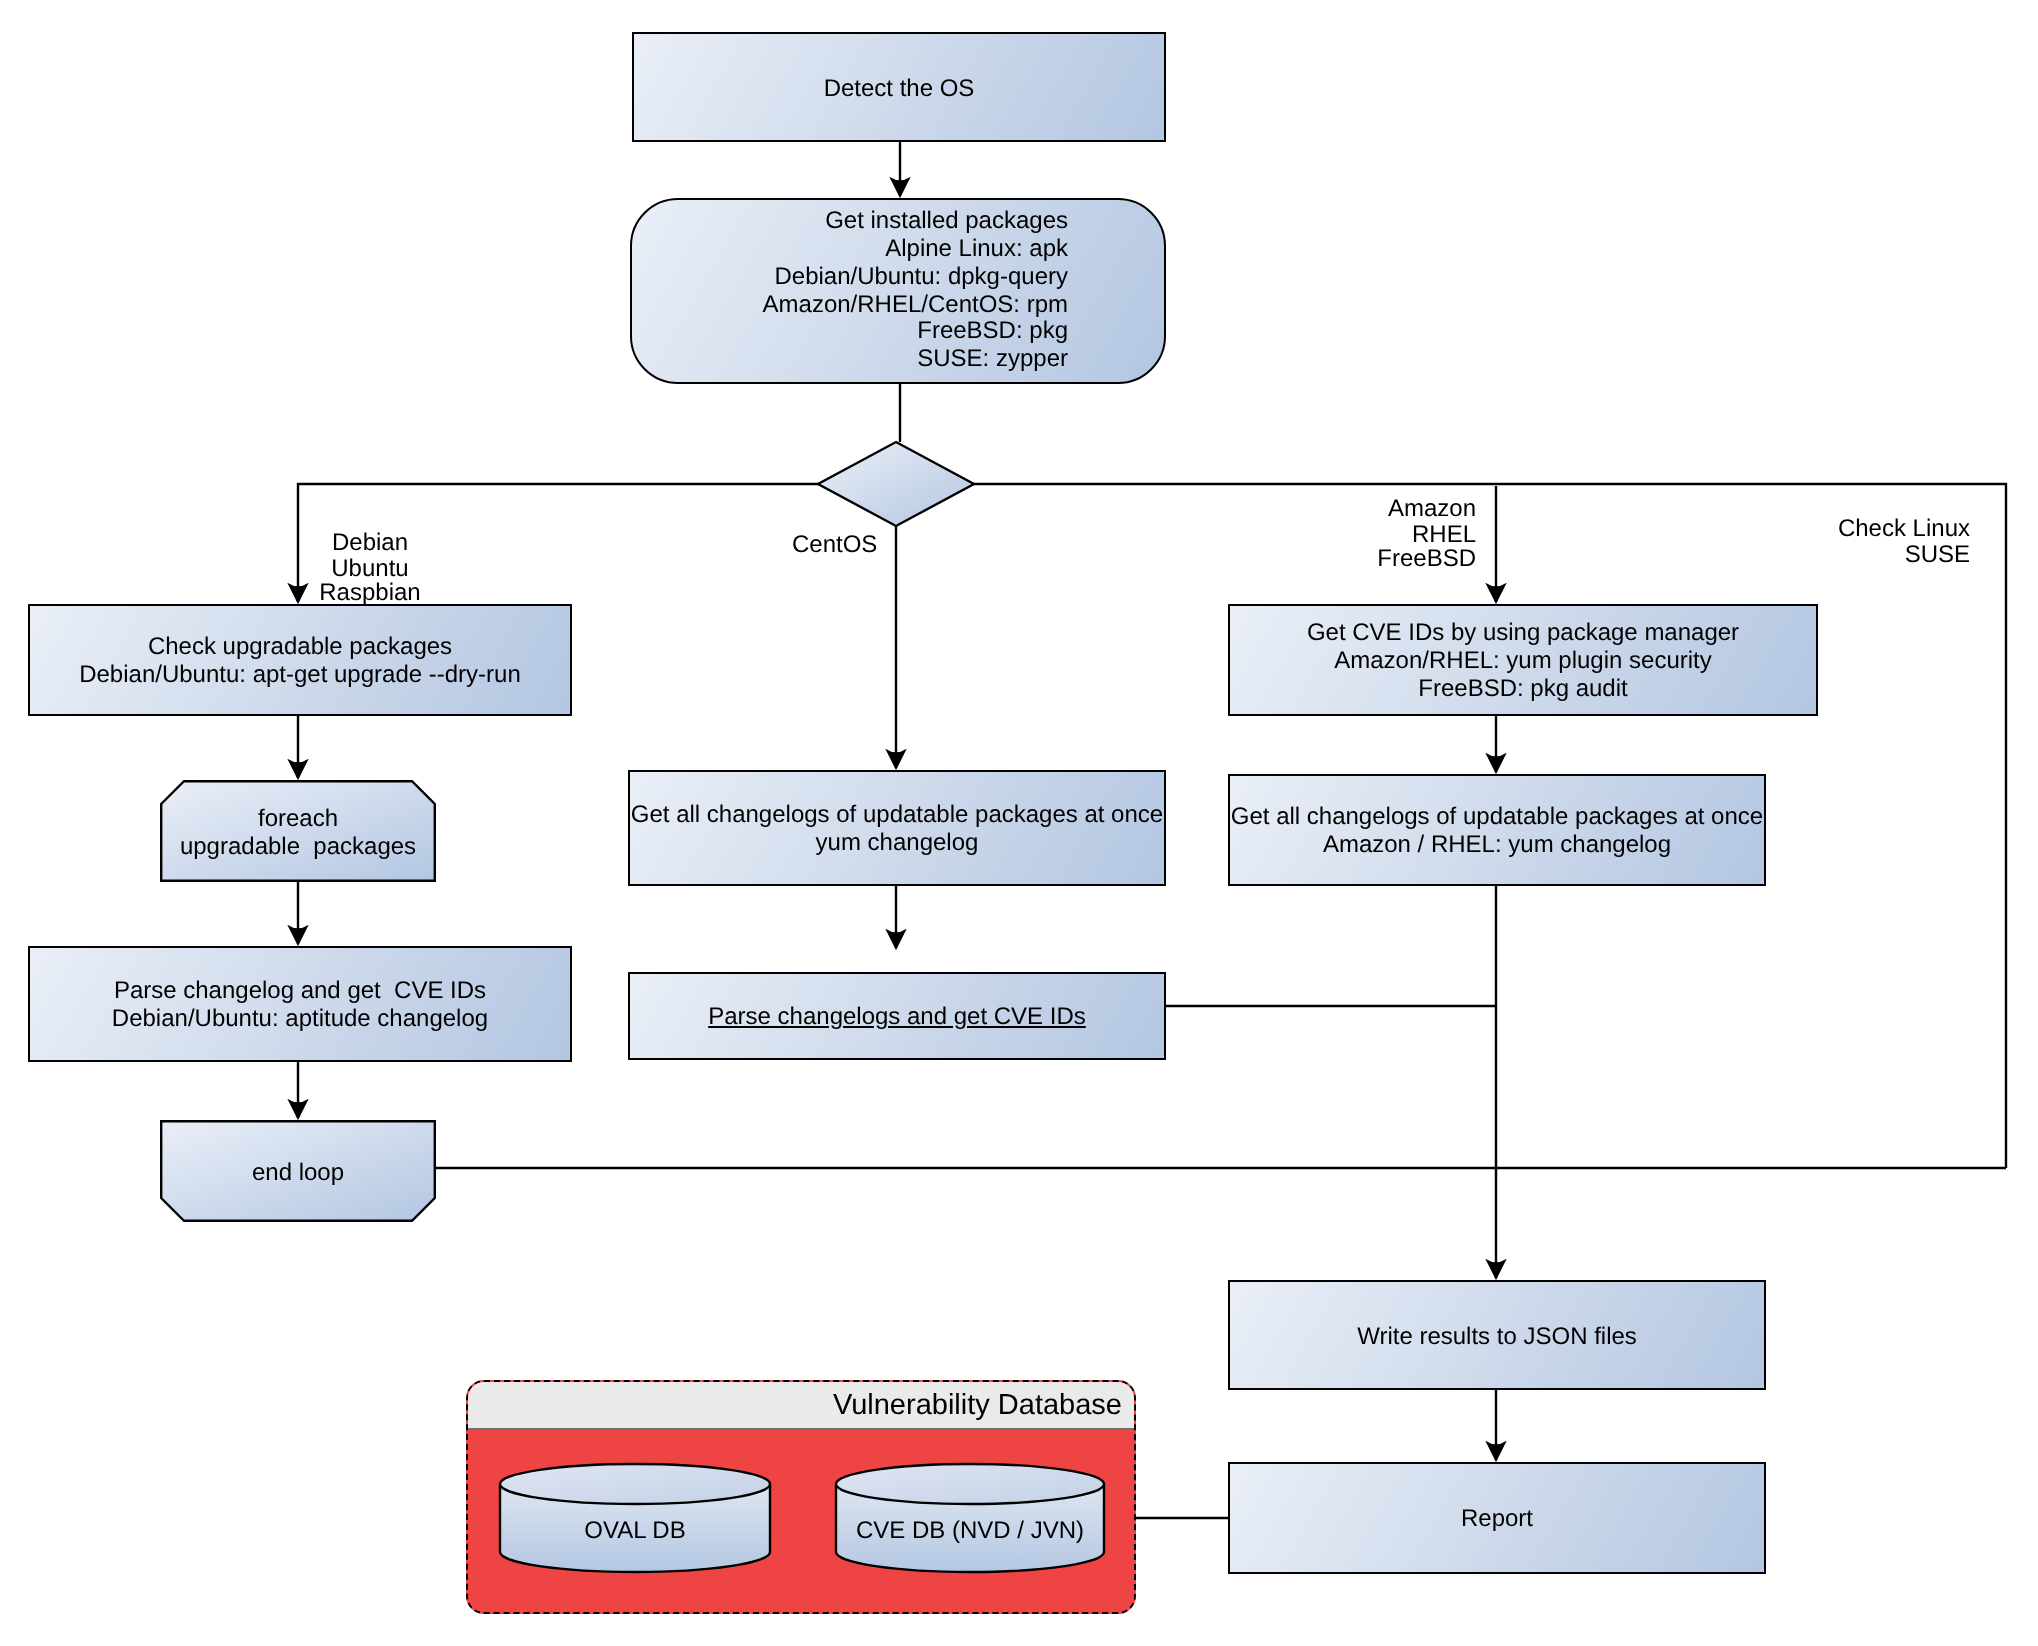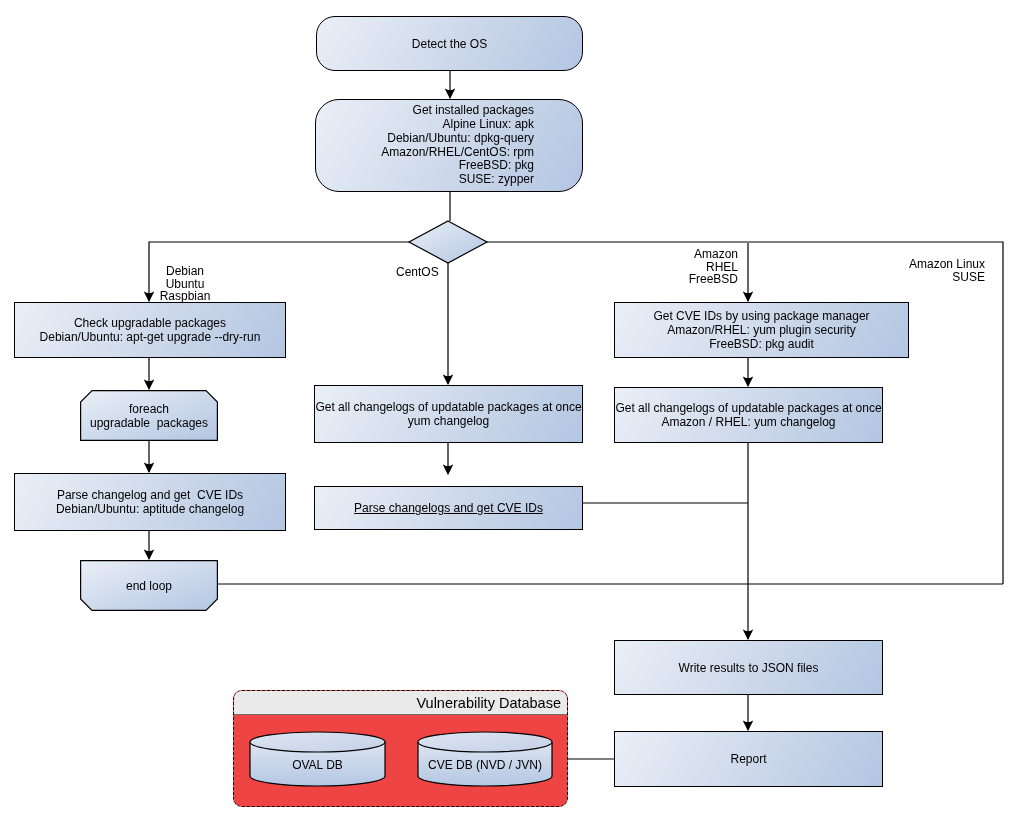--- a/index.html
+++ b/index.html
@@ -95,21 +95,21 @@
       <path d="M583,503 H748"></path>
       <path d="M748,358 V386" marker-end="url(#arr)"></path>
       <path d="M748,443 V639" marker-end="url(#arr)"></path>
       <path d="M748,695 V730" marker-end="url(#arr)"></path>
       <path d="M218,584 H1003"></path>
       <path d="M568,759 H614"></path>
     </g>
     <polygon points="448,221 487,242 448,263 409,242" fill="url(#gradShape)" stroke="#000" stroke-width="1.2"></polygon>
   </svg>
 
-  <div class="node" style="left:316px;top:16px;width:267px;height:55px;border-radius:19px;">
+  <div class="node" style="left:316px;top:16px;width:267px;height:55px;">
     <div class="txt">Detect the OS</div>
   </div>
 
   <div class="node align-right" style="left:315px;top:99px;width:268px;height:93px;line-height:13.9px;border-radius:24px;">
     <div class="txt">Get installed packages
 Alpine Linux: apk
 Debian/Ubuntu: dpkg-query
 Amazon/RHEL/CentOS: rpm
 FreeBSD: pkg
 SUSE: zypper</div>
@@ -168,21 +168,21 @@
     <div class="txt">Report</div>
   </div>
 
   <div class="edge-label center" style="left:149px;top:247px;width:72px;margin-top:18px;">Debian
 Ubuntu
 Raspbian</div>
   <div class="edge-label" style="left:396px;top:266px;">CentOS</div>
   <div class="edge-label right" style="left:668px;top:248px;width:70px;">Amazon
 RHEL
 FreeBSD</div>
-  <div class="edge-label right" style="left:895px;top:258px;width:90px;">Amazon Linux
+  <div class="edge-label right" style="left:895px;top:258px;width:90px;">Check Linux
 SUSE</div>
 
   <div class="db-panel">
     <div class="db-header">
       <span>Vulnerability Database</span>
     </div>
   </div>
 
   <div class="cylinder" style="left:249px;top:731px;">
     <svg width="137" height="56">

